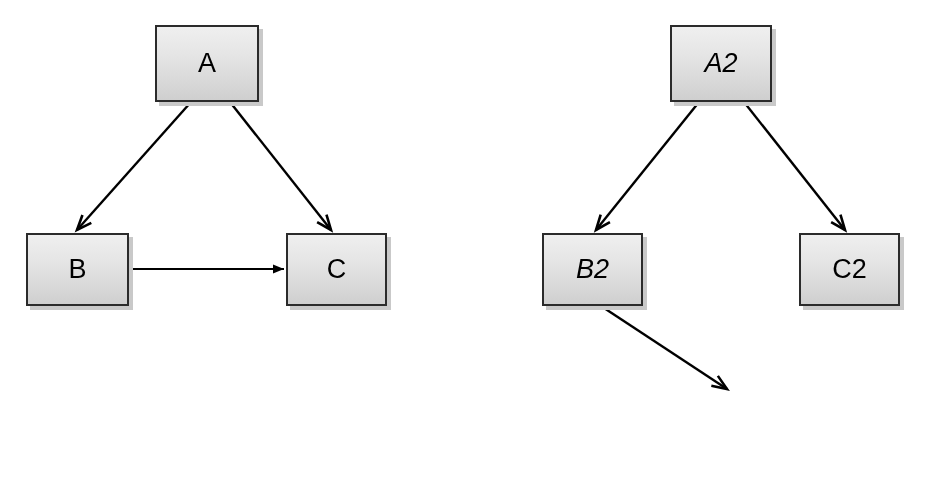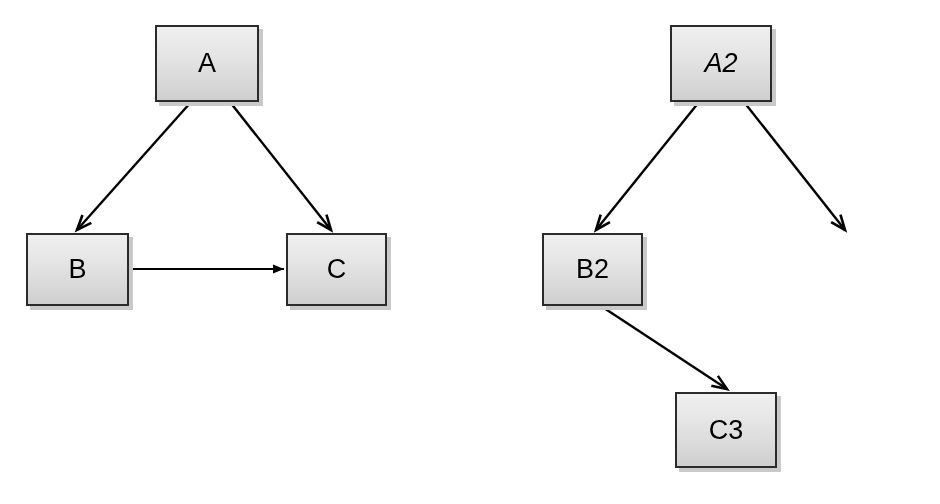--- a/index.html
+++ b/index.html
@@ -84,19 +84,19 @@
     </div>
     <div class="node" style="left: 26px; top: 233px; width: 103px; height: 73px;">
       <span class="node-label">B</span>
     </div>
     <div class="node" style="left: 286px; top: 233px; width: 101px; height: 73px;">
       <span class="node-label">C</span>
     </div>
     <div class="node" style="left: 670px; top: 25px; width: 102px; height: 77px; font-style: italic;">
       <span class="node-label">A2</span>
     </div>
-    <div class="node" style="left: 542px; top: 233px; width: 101px; height: 73px;">
+    <div class="node" style="left: 542px; top: 233px; width: 101px; height: 73px; font-style: italic;">
       <span class="node-label">B2</span>
     </div>
-    <div class="node" style="left: 675px; top: 392px; width: 102px; height: 76px;">
-      <span class="node-label">C3</span>
+    <div class="node" style="left: 799px; top: 233px; width: 101px; height: 73px;">
+      <span class="node-label">C2</span>
     </div>
   </div>
 
 </body></html>

